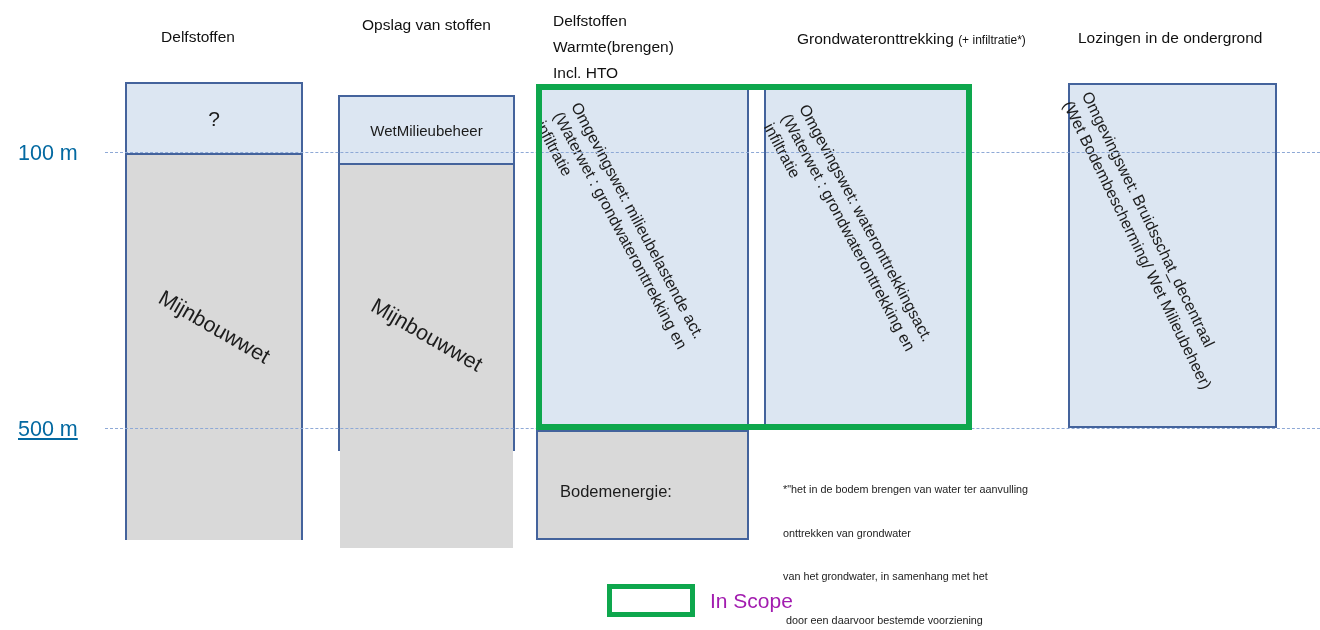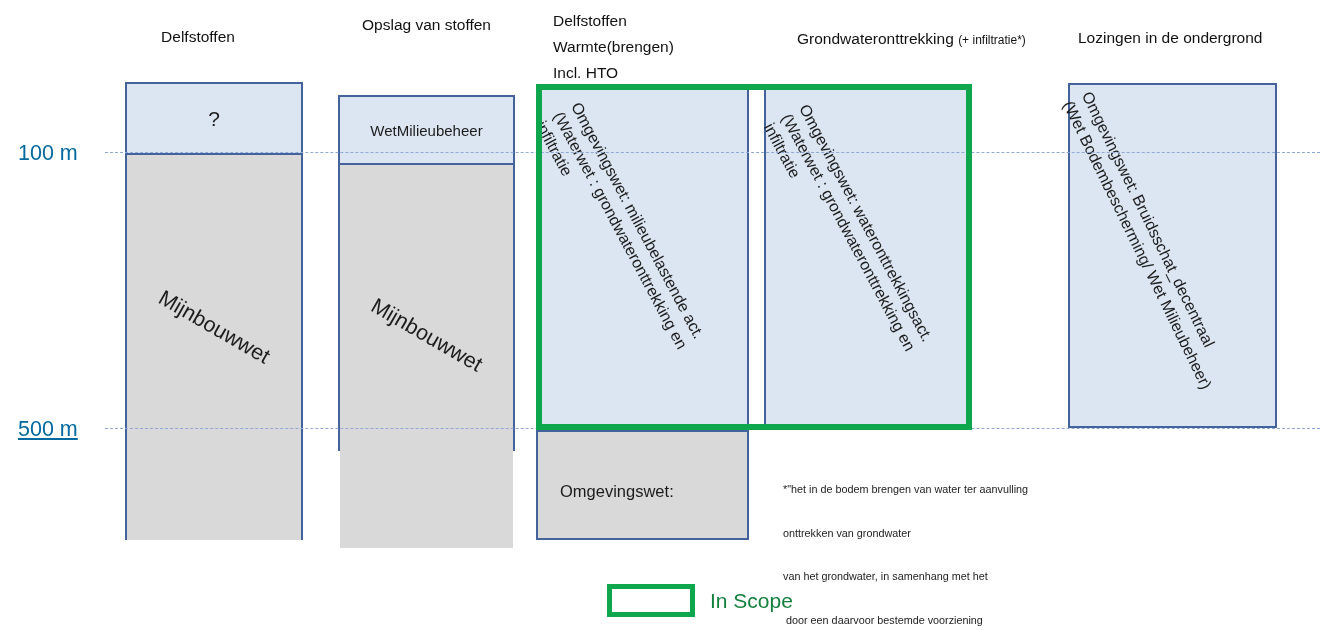--- a/index.html
+++ b/index.html
@@ -33,21 +33,21 @@
           font-size:16px;line-height:21px;white-space:nowrap;}
   
   .scope-rect{box-sizing:border-box;border:6px solid #0ea74d;background:transparent;z-index:6;}
   
   .below-box{box-sizing:border-box;border:2px solid #44639c;background:#d9d9d9;z-index:1;}
   .below-box div{font-size:16.5px;line-height:27px;padding-left:22px;}
   
   .footnote{font-size:10.8px;line-height:14.5px;color:#222;z-index:2;white-space:pre;}
   
   .legend-box{box-sizing:border-box;border:5px solid #0ea74d;background:#ffffff;z-index:2;}
-  .legend-label{font-size:21px;color:#15803d;z-index:2;}
+  .legend-label{font-size:21px;color:#a21caf;z-index:2;}
 </style>
 </head>
 <body>
 
 <div class="canvas">
 
   <div class="abs hdr hdr-center" style="left:109px;top:16px;width:178px;margin-top:12px;">Delfstoffen</div>
 
   <div class="abs hdr hdr-center" style="left:338px;top:16px;width:177px;">Opslag van stoffen</div>
 
@@ -102,21 +102,21 @@
   </div>
 
   <div class="abs box fill-blue" style="left:1068px;top:83px;width:209px;height:345px;overflow:visible;">
     <div class="diag64" style="left:26px;top:3px;">
       <div>Omgevingswet: Bruidsschat_decentraal</div>
       <div>(Wet Bodembescherming/ Wet Milieubeheer)</div>
     </div>
   </div>
 
   <div class="abs below-box" style="left:536px;top:430px;width:213px;height:110px;padding-top:46px;">
-    <div>Omgevingswet:</div>
+    <div>Bodemenergie:</div>
   </div>
 
   <div class="abs dash-line" style="left:105px;top:152px;width:1215px;"></div>
   <div class="abs dash-line" style="left:105px;top:428px;width:1215px;"></div>
 
   <div class="abs scope-rect" style="left:536px;top:84px;width:436px;height:346px;"></div>
 
   <div class="abs footnote" style="left:783px;top:453px;">
     <div>*"het in de bodem brengen van water ter aanvulling</div>
     <div>onttrekken van grondwater</div>

